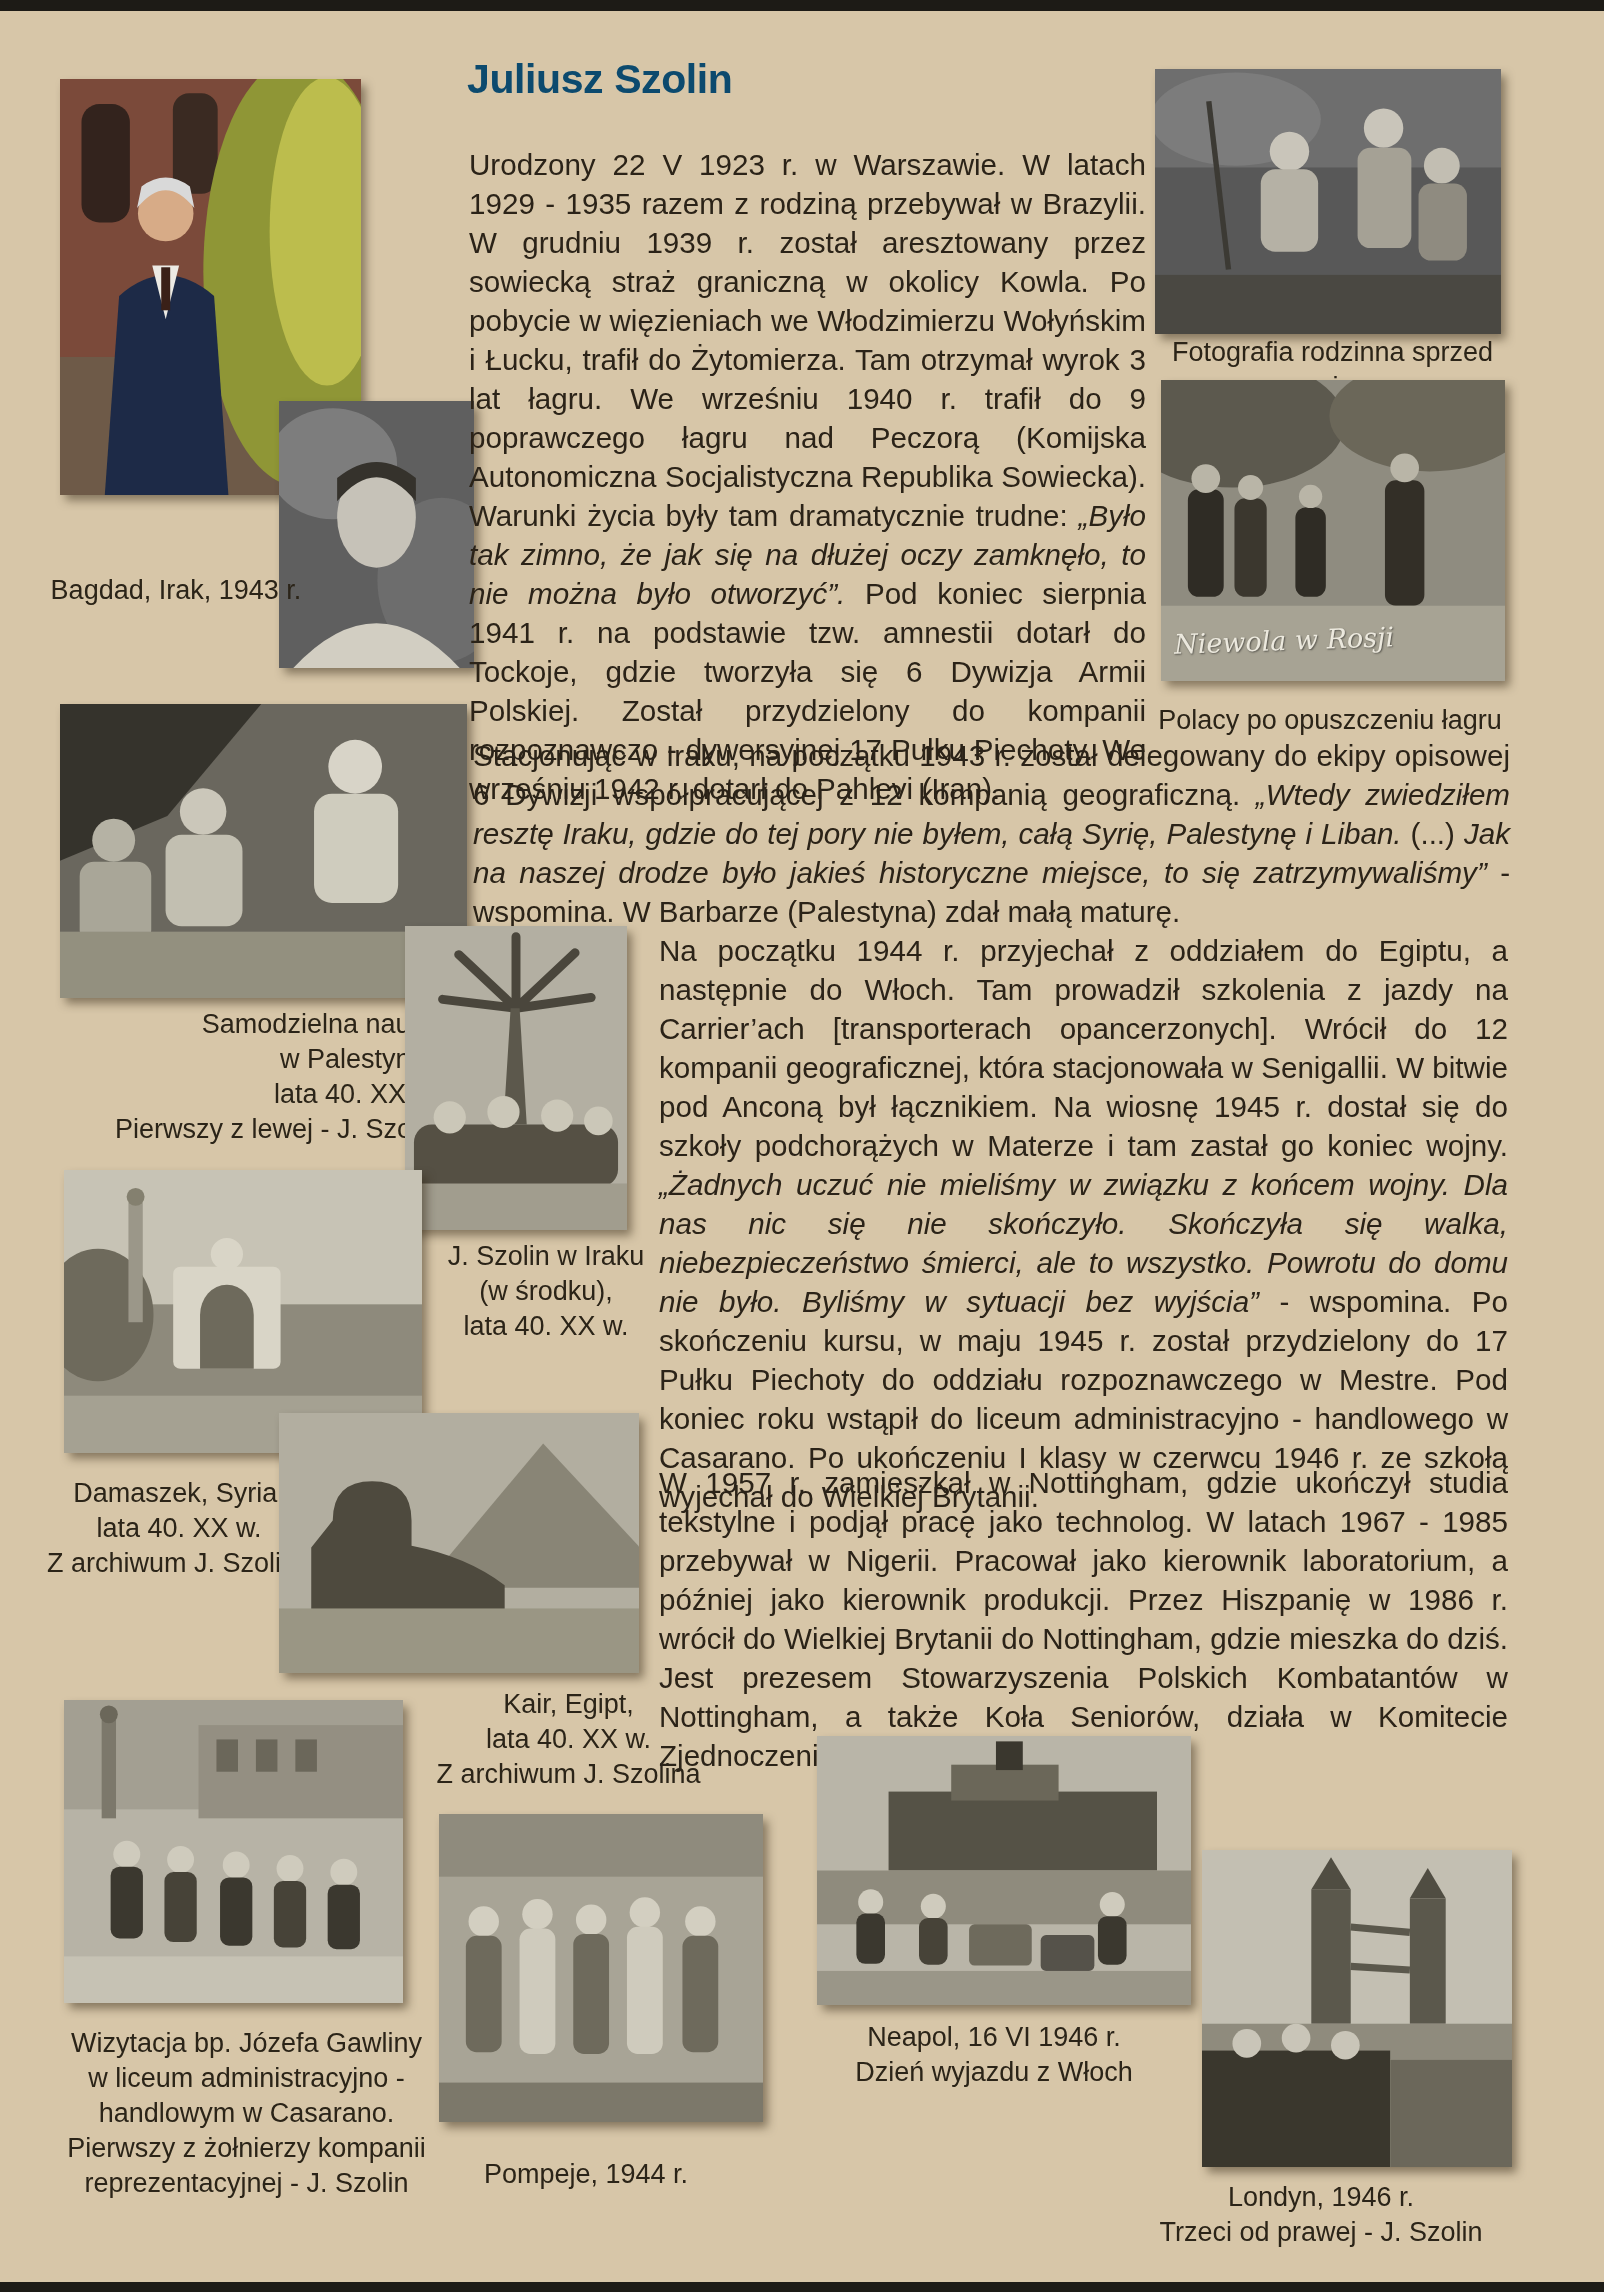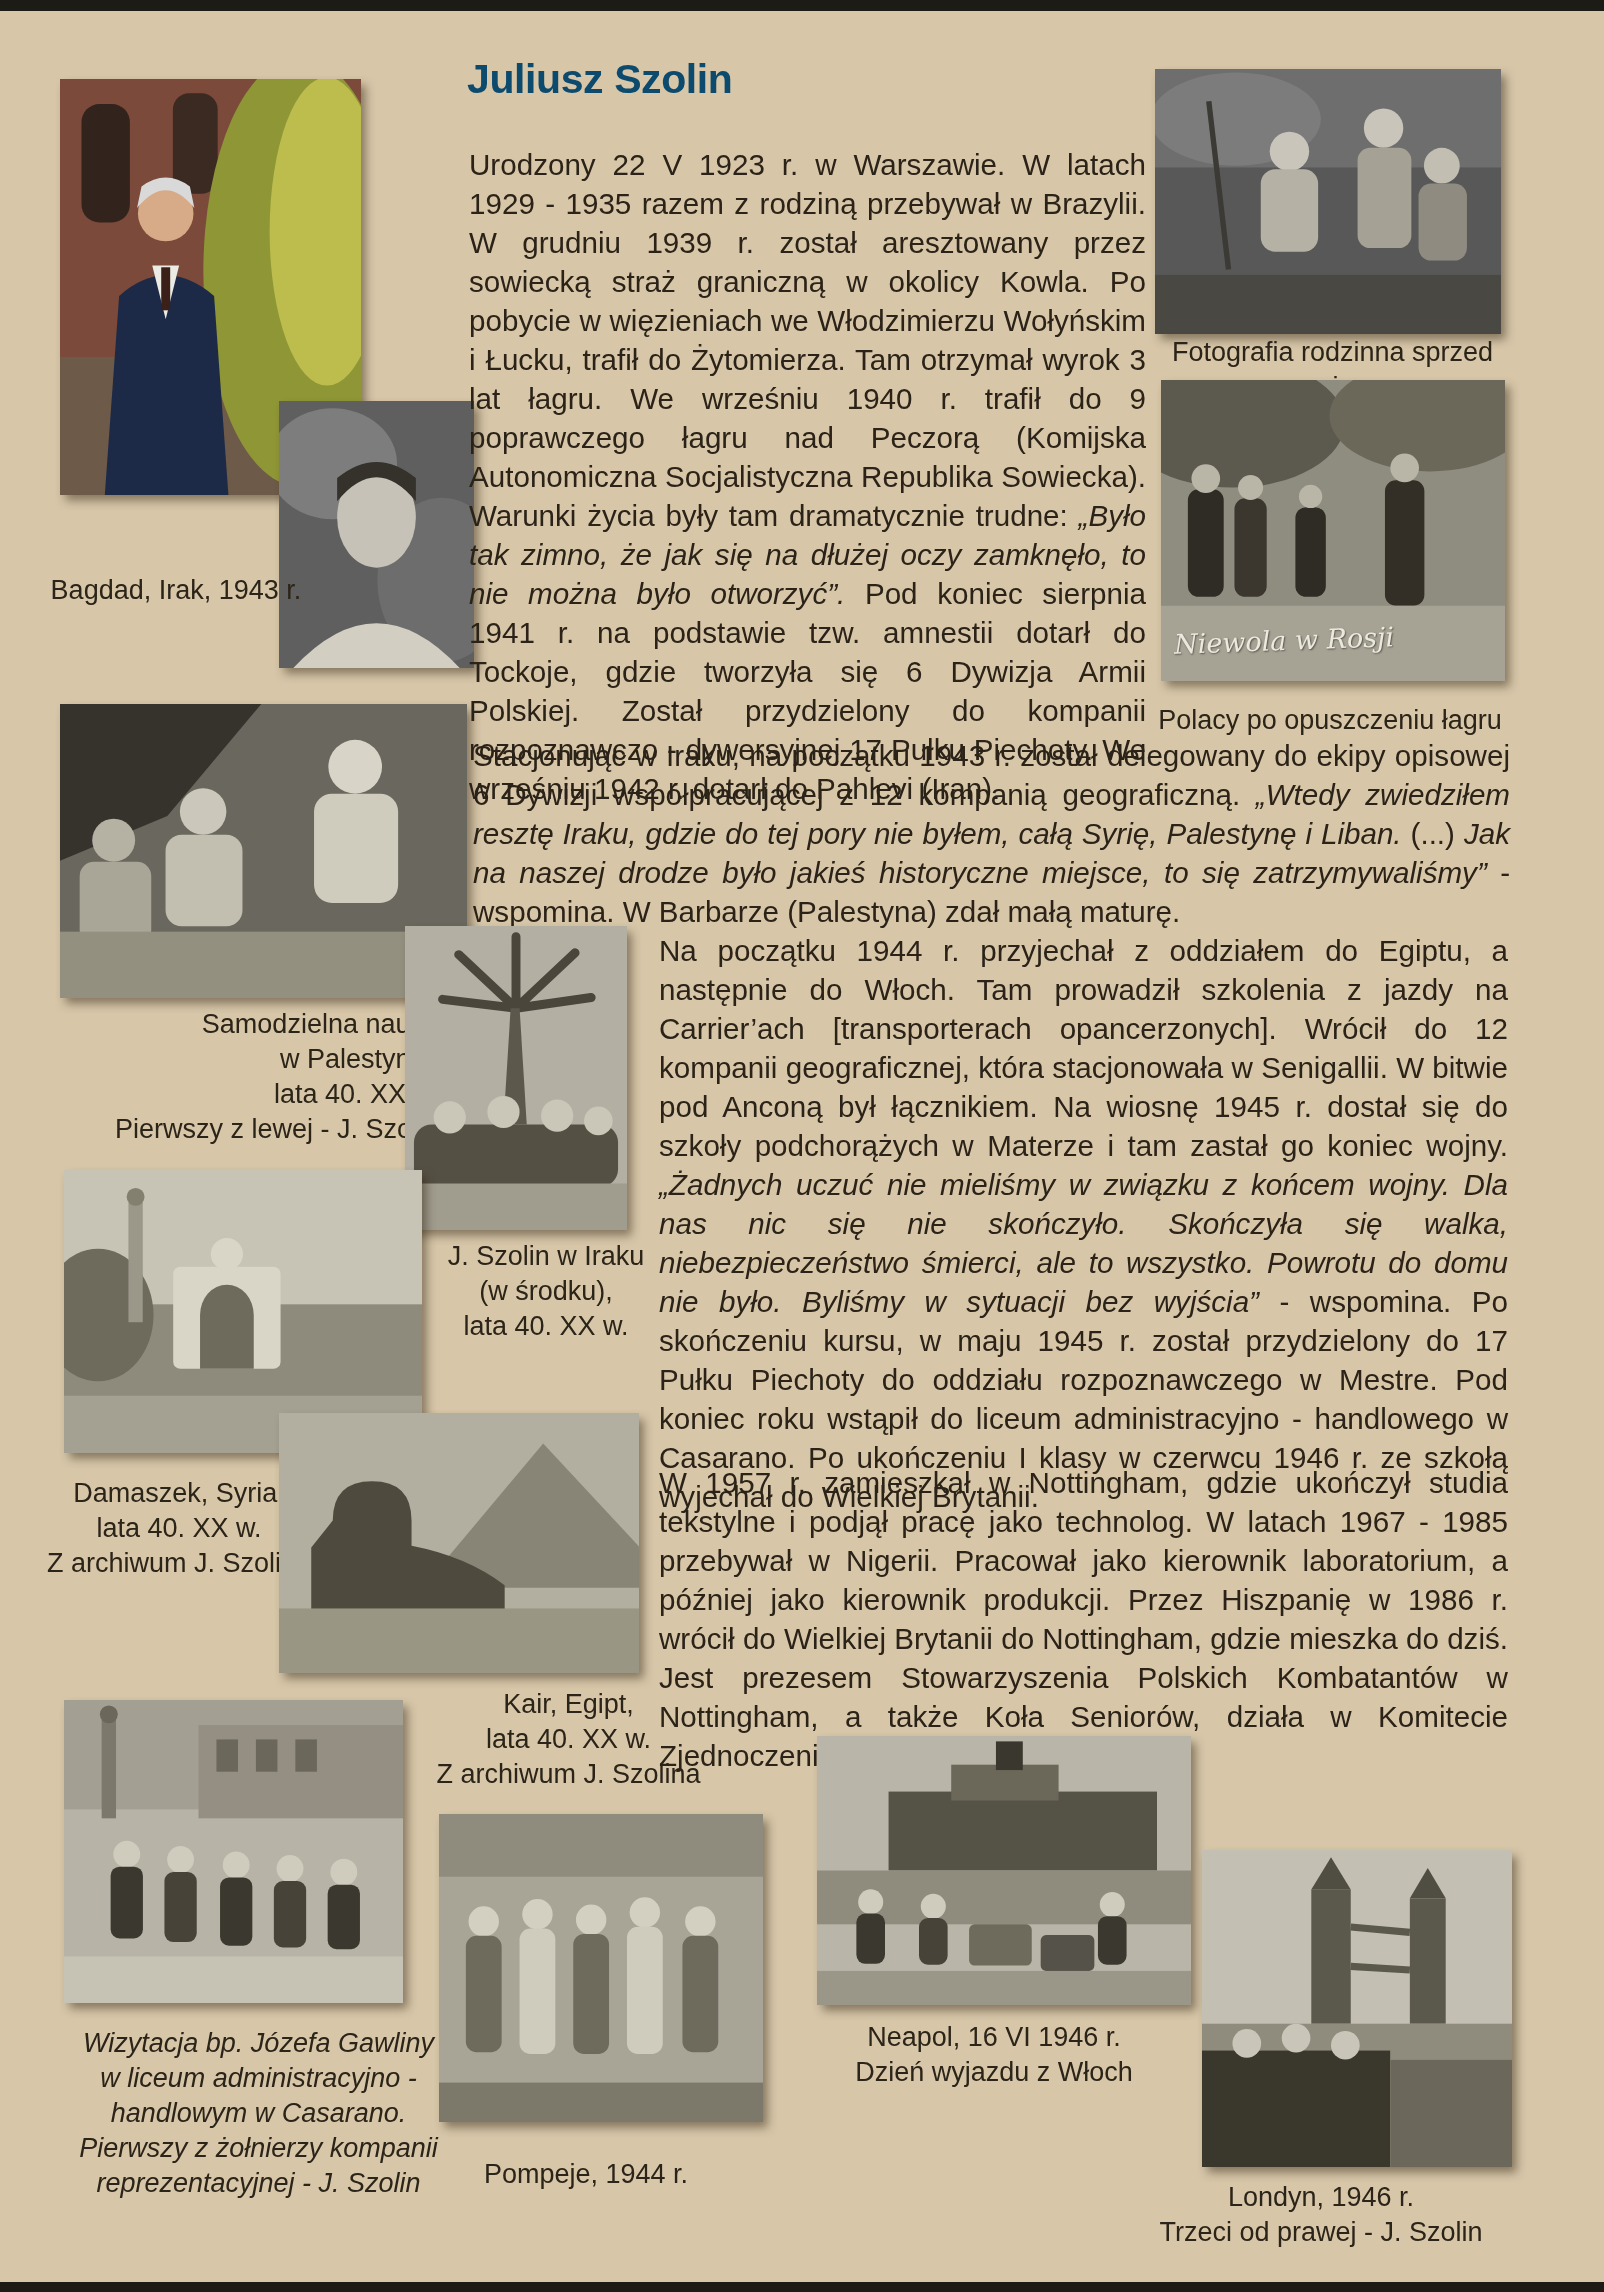--- a/index.html
+++ b/index.html
@@ -199,21 +199,21 @@
     <circle cx="192" cy="184" r="15" fill="#cfcbbd"></circle>
       <rect x="174" y="198" width="36" height="76" rx="10" fill="#3b382f"></rect>
     <circle cx="252" cy="188" r="15" fill="#cfcbbd"></circle>
       <rect x="234" y="202" width="36" height="74" rx="10" fill="#474338"></rect>
     <circle cx="312" cy="192" r="15" fill="#cfcbbd"></circle>
       <rect x="294" y="206" width="36" height="72" rx="10" fill="#3b382f"></rect>
     <rect x="0" y="286" width="378" height="52" fill="#c6c2b4"></rect>
   </svg>
 </figure>
 
-<div class="caption" style="left:48px;top:2026px;width:421px;font-style:italic;">Wizytacja bp. Józefa Gawliny<br>w liceum administracyjno -<br>handlowym w Casarano.<br>Pierwszy z żołnierzy kompanii<br>reprezentacyjnej - J. Szolin</div>
+<div class="caption" style="left:36px;top:2026px;width:421px;">Wizytacja bp. Józefa Gawliny<br>w liceum administracyjno -<br>handlowym w Casarano.<br>Pierwszy z żołnierzy kompanii<br>reprezentacyjnej - J. Szolin</div>
 
 <figure class="photo" style="left:439px;top:1814px;width:324px;height:308px;">
   <svg viewBox="0 0 362 344" preserveAspectRatio="none">
     <rect width="362" height="344" fill="#a8a496"></rect>
     <rect width="362" height="70" fill="#8f8b7d"></rect>
     <circle cx="50" cy="120" r="17" fill="#d3cfc1"></circle>
       <rect x="30" y="136" width="40" height="130" rx="12" fill="#6e6a5c"></rect>
     <circle cx="110" cy="112" r="17" fill="#d3cfc1"></circle>
       <rect x="90" y="128" width="40" height="140" rx="12" fill="#cfcbbd"></rect>
     <circle cx="170" cy="118" r="17" fill="#d3cfc1"></circle>

